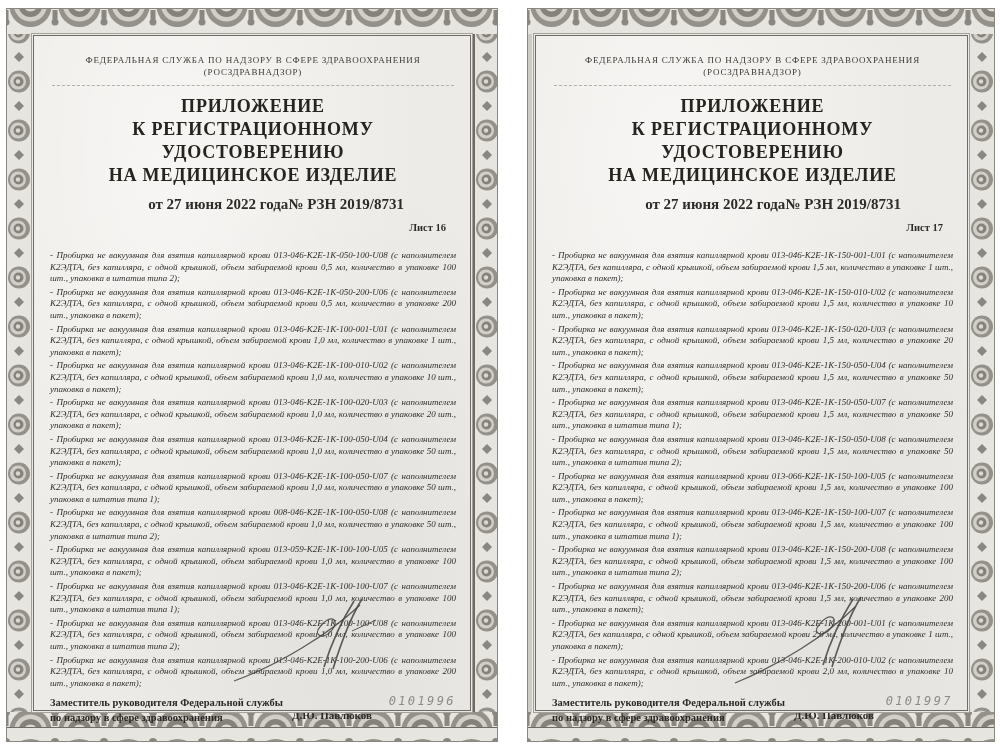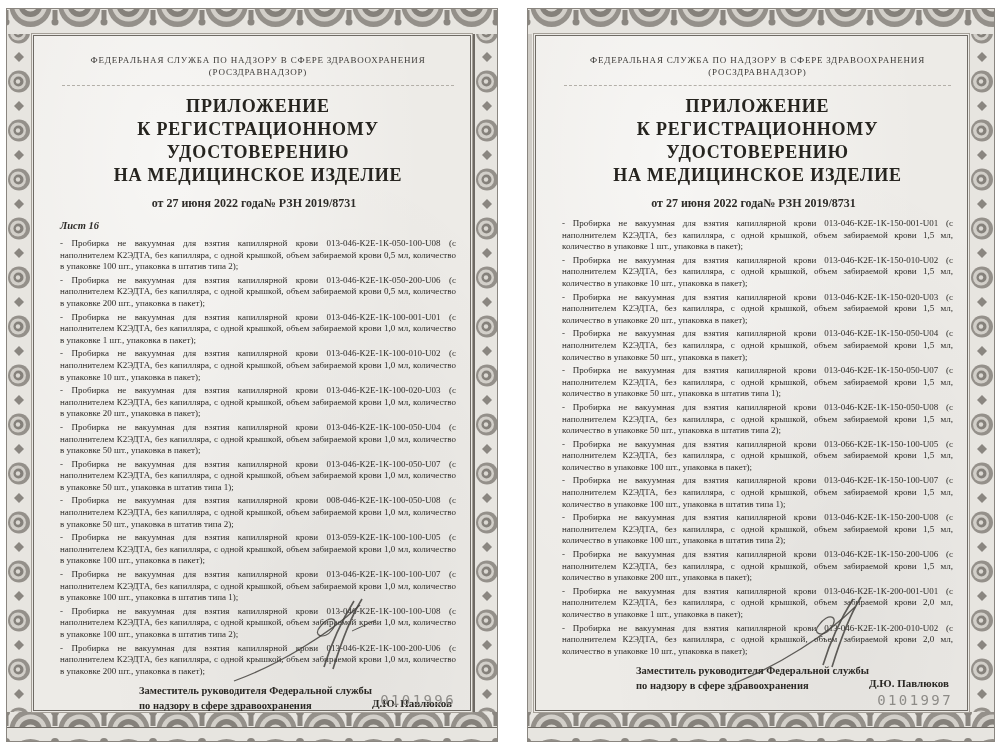--- a/index.html
+++ b/index.html
@@ -12,62 +12,63 @@
   #page1{left:6px;width:492px;}
   #page2{left:527px;width:468px;}
   .frame{position:absolute;inset:0;width:100%;height:100%;display:block;}
   .content{
     position:absolute;top:27px;bottom:31px;
     border:1px solid #6f6b65;outline:1px solid #a49f97;outline-offset:1px;
     background:
       radial-gradient(ellipse at 30% 18%, rgba(255,255,255,.55), rgba(255,255,255,0) 60%),
       radial-gradient(ellipse at 72% 85%, rgba(0,0,0,.045), rgba(0,0,0,0) 55%),
       #edebe7;
-    padding:18px 14px 4px 26px;box-sizing:border-box;
+    padding:18px 14px 4px 16px;box-sizing:border-box;
   }
   #page1 .content{left:27px;right:27px;}
   #page2 .content{left:8px;right:27px;}
   .agency{
     text-align:center;font-size:9px;letter-spacing:.8px;color:#3c3a37;
     line-height:12px;white-space:nowrap;
   }
   .rule{border-top:1px dashed #b3afa8;margin:7px 2px 0 2px;height:0;}
   .title{
     margin:0;text-align:center;font-weight:bold;color:#26241f;
     font-size:18px;line-height:23px;letter-spacing:.8px;
   }
   .title.first{margin-top:9px;}
   .meta-row{
-    display:flex;justify-content:center;align-items:baseline;
-    margin-top:9px;padding:0 52px 0 44px;font-weight:bold;font-size:12px;color:#2e2c29;
+    display:flex;justify-content:flex-end;align-items:baseline;
+    margin-top:9px;padding:0 52px 0 44px;font-weight:bold;font-size:15px;color:#2e2c29;
   }
   .sheet{
-    text-align:left;margin-top:9px;margin-right:10px;
-    font-weight:bold;font-size:10.5px;color:#2e2c29;font-style:italic;
-  }
-  .items{margin-top:7px;}
+    text-align:right;margin-top:9px;margin-right:10px;
+    font-weight:bold;font-size:10.5px;color:#2e2c29;
+  }
+  .items{margin-top:17px;font-style:italic;}
   .item{
     margin:0 0 2px 0;font-size:9px;line-height:11.6px;text-align:justify;color:#2f2d2a;
   }
   .item .code{white-space:nowrap;}
   .footer{
-    margin-top:6px;display:flex;justify-content:flex-end;align-items:flex-start;
+    margin-top:6px;display:flex;justify-content:flex-start;align-items:flex-start;
   }
   .signer-titles{font-weight:bold;font-size:10.5px;line-height:15px;color:#2a2824;}
   .signer-name{
-    font-weight:bold;font-size:11px;color:#2a2824;margin-top:14px;margin-right:4px;white-space:nowrap;
+    font-weight:bold;font-size:11px;color:#2a2824;margin-top:14px;margin-right:4px;white-space:nowrap;margin-left:9px;
   }
   .signature{
     position:absolute;right:72px;bottom:22px;width:170px;height:95px;pointer-events:none;
   }
   .signature path{stroke:#44423e;fill:none;opacity:.85;}
   .serial{
     position:absolute;right:14px;bottom:2px;
-    font-family:"DejaVu Sans Mono",monospace;font-size:14px;letter-spacing:2.4px;
+    font-family:"DejaVu Sans Mono",monospace;font-size:12px;letter-spacing:2.4px;
     color:#8d8b87;
+    font-style:italic;
   }
 </style>
 </head>
 <body>
 
 <div class="page" id="page1">
   <svg class="frame" viewBox="0 0 492 734" preserveAspectRatio="none">
     <defs>
       <pattern id="pt-top-a" patternUnits="userSpaceOnUse" width="49" height="26">
         <rect width="49" height="26" fill="#e7e5e0"></rect>
@@ -225,20 +226,21 @@
     <div class="agency">ФЕДЕРАЛЬНАЯ СЛУЖБА ПО НАДЗОРУ В СФЕРЕ ЗДРАВООХРАНЕНИЯ</div>
     <div class="agency">(РОСЗДРАВНАДЗОР)</div>
     <div class="rule"></div>
     <h1 class="title first">ПРИЛОЖЕНИЕ</h1>
     <h1 class="title">К РЕГИСТРАЦИОННОМУ УДОСТОВЕРЕНИЮ</h1>
     <h1 class="title">НА МЕДИЦИНСКОЕ ИЗДЕЛИЕ</h1>
     <div class="meta-row">
       <span>от 27 июня 2022 года</span>
       <span>№ РЗН 2019/8731</span>
     </div>
+    <div class="sheet">Лист 17</div>
 
     <div class="items">
       <p class="item"><span>- Пробирка не вакуумная для взятия капиллярной крови </span><span class="code">013-046-К2Е-1К-150-001-U01</span> <span>(с наполнителем К2ЭДТА, без капилляра, с одной крышкой, объем забираемой крови 1,5 мл, количество в упаковке 1 шт., упаковка в пакет);</span></p>
       <p class="item"><span>- Пробирка не вакуумная для взятия капиллярной крови </span><span class="code">013-046-К2Е-1К-150-010-U02</span> <span>(с наполнителем К2ЭДТА, без капилляра, с одной крышкой, объем забираемой крови 1,5 мл, количество в упаковке 10 шт., упаковка в пакет);</span></p>
       <p class="item"><span>- Пробирка не вакуумная для взятия капиллярной крови </span><span class="code">013-046-К2Е-1К-150-020-U03</span> <span>(с наполнителем К2ЭДТА, без капилляра, с одной крышкой, объем забираемой крови 1,5 мл, количество в упаковке 20 шт., упаковка в пакет);</span></p>
       <p class="item"><span>- Пробирка не вакуумная для взятия капиллярной крови </span><span class="code">013-046-К2Е-1К-150-050-U04</span> <span>(с наполнителем К2ЭДТА, без капилляра, с одной крышкой, объем забираемой крови 1,5 мл, количество в упаковке 50 шт., упаковка в пакет);</span></p>
       <p class="item"><span>- Пробирка не вакуумная для взятия капиллярной крови </span><span class="code">013-046-К2Е-1К-150-050-U07</span> <span>(с наполнителем К2ЭДТА, без капилляра, с одной крышкой, объем забираемой крови 1,5 мл, количество в упаковке 50 шт., упаковка в штатив типа 1);</span></p>
       <p class="item"><span>- Пробирка не вакуумная для взятия капиллярной крови </span><span class="code">013-046-К2Е-1К-150-050-U08</span> <span>(с наполнителем К2ЭДТА, без капилляра, с одной крышкой, объем забираемой крови 1,5 мл, количество в упаковке 50 шт., упаковка в штатив типа 2);</span></p>
       <p class="item"><span>- Пробирка не вакуумная для взятия капиллярной крови </span><span class="code">013-066-К2Е-1К-150-100-U05</span> <span>(с наполнителем К2ЭДТА, без капилляра, с одной крышкой, объем забираемой крови 1,5 мл, количество в упаковке 100 шт., упаковка в пакет);</span></p>
       <p class="item"><span>- Пробирка не вакуумная для взятия капиллярной крови </span><span class="code">013-046-К2Е-1К-150-100-U07</span> <span>(с наполнителем К2ЭДТА, без капилляра, с одной крышкой, объем забираемой крови 1,5 мл, количество в упаковке 100 шт., упаковка в штатив типа 1);</span></p>

